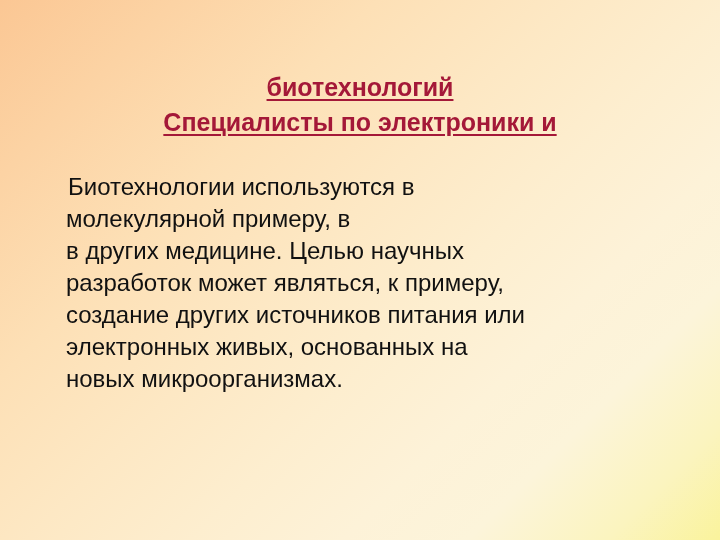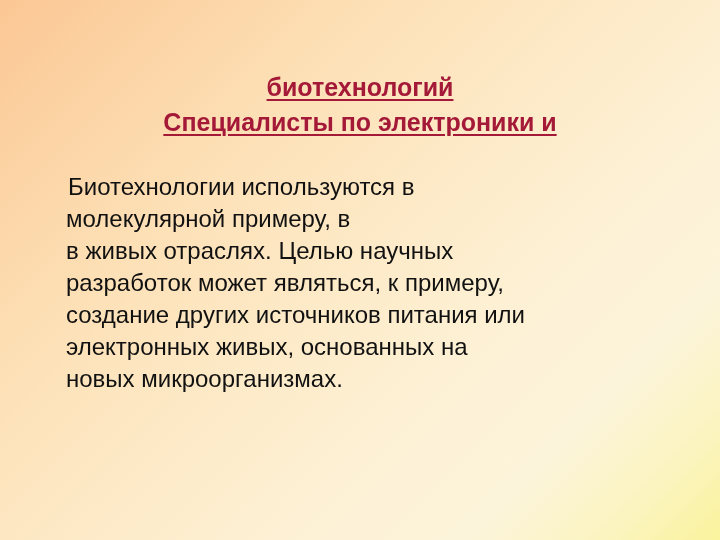--- a/index.html
+++ b/index.html
@@ -82,20 +82,20 @@
 <div class="slide">
 
   <div class="title-block">
     <span class="title-line"><span class="u">биотехнологий</span></span>
     <span class="title-line"><span class="u">Специалисты по электроники и</span></span>
   </div>
 
   <div class="body-block">
     <span class="body-line indent">Биотехнологии используются в</span>
     <span class="body-line">молекулярной примеру, в</span>
-    <span class="body-line">в живых отраслях. Целью научных</span>
+    <span class="body-line">в других медицине. Целью научных</span>
     <span class="body-line">разработок может являться, к примеру,</span>
     <span class="body-line">создание других источников питания или</span>
     <span class="body-line">электронных живых, основанных на</span>
     <span class="body-line">новых микроорганизмах.</span>
   </div>
 
 </div>
 
 </body></html>

